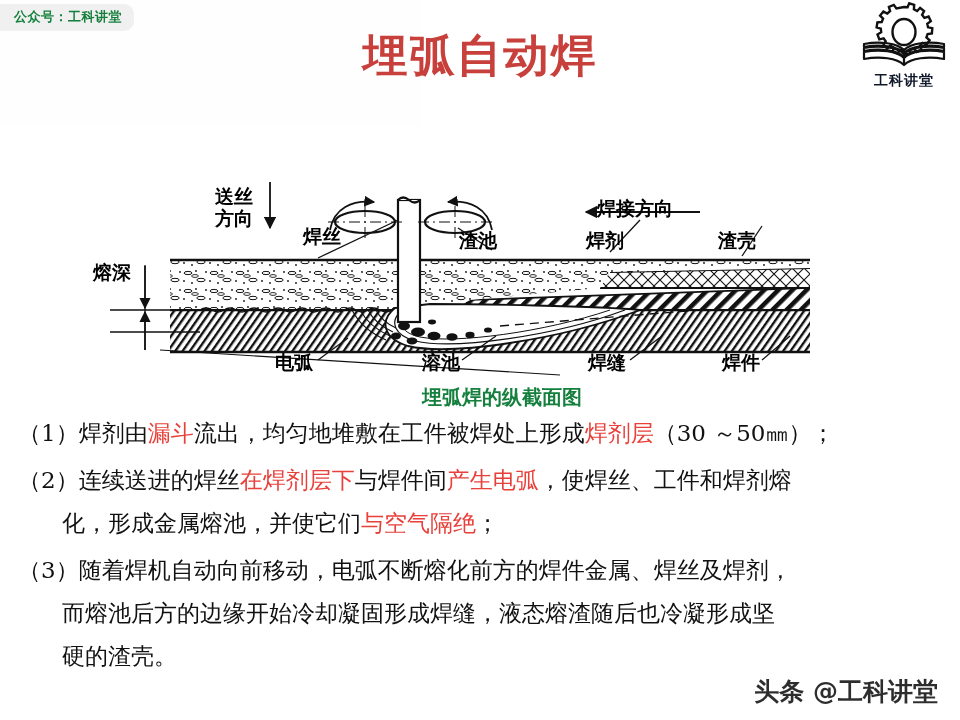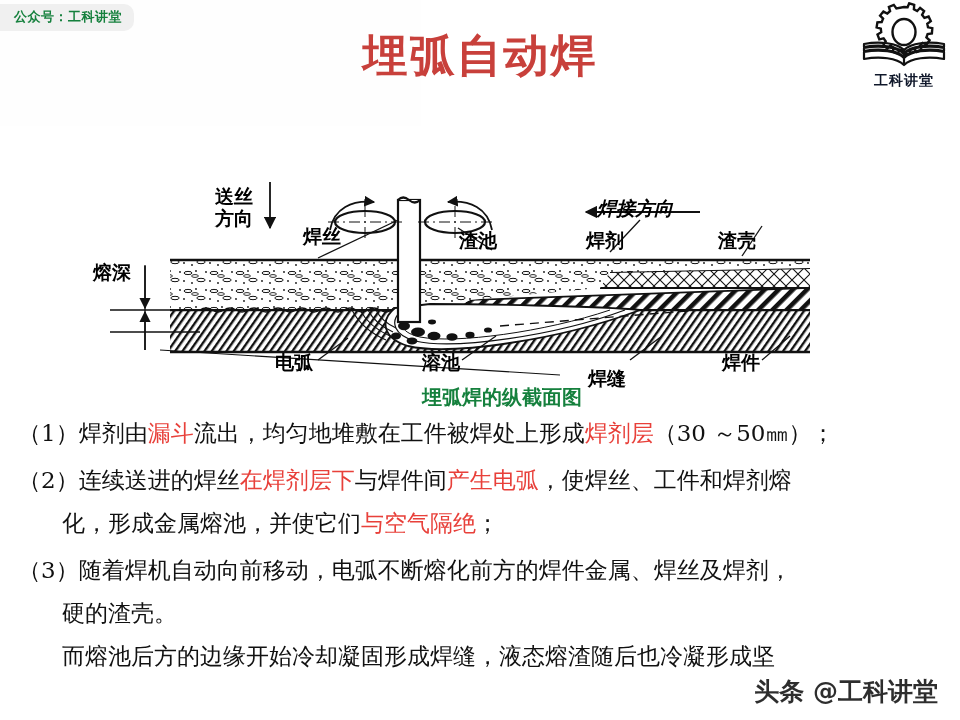--- a/index.html
+++ b/index.html
@@ -275,27 +275,27 @@
 
     <line x1="762" y1="200" x2="790" y2="176" stroke="#111" stroke-width="1.3"></line>
   </svg>
 
   <div class="dlabel" style="left:215px; top:26px;">
     <div>送丝</div>
     <div>方向</div>
   </div>
   <div class="dlabel" style="left:303px; top:66px;">焊丝</div>
   <div class="dlabel" style="left:459px; top:70px;">渣池</div>
-  <div class="dlabel" style="left:597px; top:38px;font-style:italic;">焊接方向</div>
+  <div class="dlabel" style="left:597px; top:38px;">焊接方向</div>
   <div class="dlabel" style="left:586px; top:70px;">焊剂</div>
   <div class="dlabel" style="left:718px; top:70px;">渣壳</div>
   <div class="dlabel" style="left:93px; top:102px;">熔深</div>
   <div class="dlabel" style="left:275px; top:192px;">电弧</div>
   <div class="dlabel" style="left:422px; top:192px;">溶池</div>
-  <div class="dlabel" style="left:588px; top:192px;margin-top:16px;">焊缝</div>
+  <div class="dlabel" style="left:588px; top:192px;">焊缝</div>
   <div class="dlabel" style="left:722px; top:192px;">焊件</div>
   <div class="caption" style="left:410px; top:224px;">埋弧焊的纵截面图</div>
 </div>
 
 <div class="body-block">
   <div class="para">
     <div class="pline">
       <span>（1）焊剂由</span><span class="red">漏斗</span><span>流出，均匀地堆敷在工件被焊处上形成</span><span class="red">焊剂层</span><span>（30 ～50㎜）；</span>
     </div>
   </div>
@@ -305,21 +305,21 @@
     </div>
     <div class="pline indent">
       <span>化，形成金属熔池，并使它们</span><span class="red">与空气隔绝</span><span>；</span>
     </div>
   </div>
   <div class="para">
     <div class="pline">
       <span>（3）随着焊机自动向前移动，电弧不断熔化前方的焊件金属、焊丝及焊剂，</span>
     </div>
     <div class="pline indent">
+      <span>而熔池后方的边缘开始冷却凝固形成焊缝，液态熔渣随后也冷凝形成坚</span>
+    </div>
+    <div class="pline indent">
       <span>硬的渣壳。</span>
-    </div>
-    <div class="pline indent">
-      <span>而熔池后方的边缘开始冷却凝固形成焊缝，液态熔渣随后也冷凝形成坚</span>
     </div>
   </div>
 </div>
 
 <div class="wm-bottom">头条 @工科讲堂</div>
 
 </body></html>

